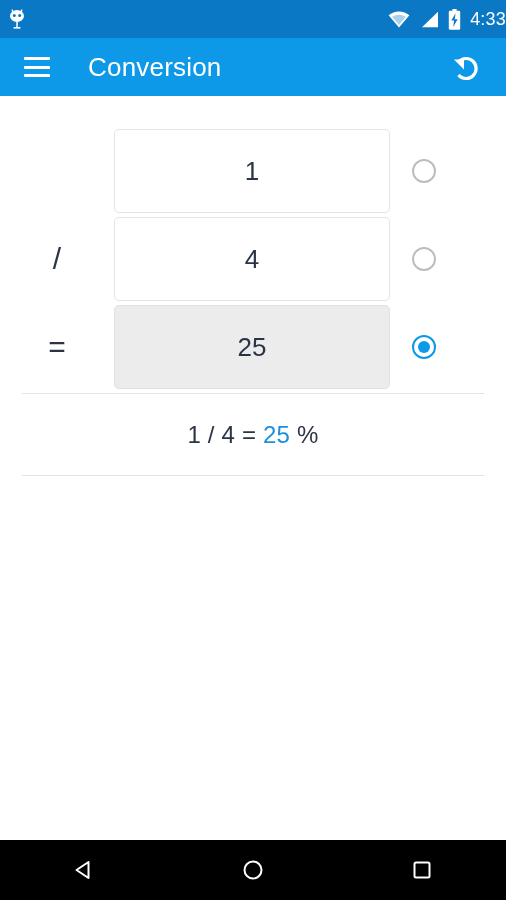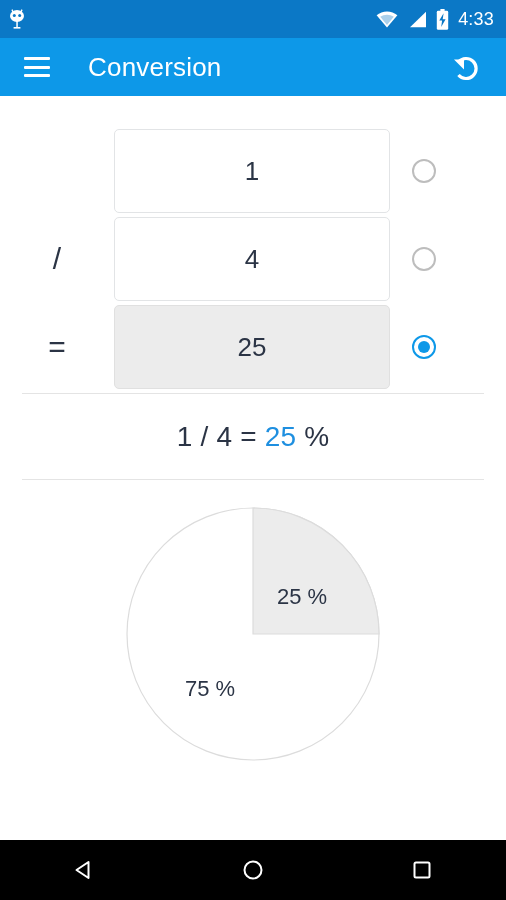--- a/index.html
+++ b/index.html
@@ -8,21 +8,21 @@
     background:#ffffff;
     font-family:"Liberation Sans", sans-serif;
     overflow:hidden;
   }
   #screen { position:relative; width:506px; height:900px; background:#fff; }
 
   
   .status-bar {
     position:absolute; top:0; left:0; width:506px; height:38px;
     background:#0b78c6;
-    display:flex; align-items:center; padding:0 12px 0 8px;
+    display:flex; align-items:center; padding:0 0 0 8px;
   }
   .status-left { display:flex; align-items:center; gap:6px; }
   .status-right { margin-left:auto; display:flex; align-items:center; gap:9px; }
   .status-time {
     color:#ffffff; font-size:18px; letter-spacing:0.2px; line-height:1;
     padding-bottom:1px;
   }
   .sicon { display:block; }
 
   
@@ -84,21 +84,21 @@
   .radio.on::after {
     content:""; width:12px; height:12px; border-radius:50%;
     background:#0d98e8;
   }
 
   .divider {
     height:1px; background:#e4e4e4;
     margin:0 22px;
   }
   .result-line {
-    text-align:center; font-size:28px; color:#2b3445;
+    text-align:center; font-size:24px; color:#2b3445;
     padding:27px 0 26px 0; letter-spacing:0.2px;
   }
   .result-line .accent { color:#1e8fe0; }
 
   .chart-wrap {
     display:flex; align-items:center; justify-content:center;
     padding-top:26px;
   }
   .pie-svg { display:block; }
   .pie-label {
@@ -197,28 +197,20 @@
     </div>
 
     <div class="divider"></div>
 
     <div class="result-line">
       <span>1 / 4 = </span><span class="accent">25</span><span> %</span>
     </div>
 
     <div class="divider"></div>
 
-    <div class="chart-wrap">
-      <svg class="pie-svg" width="256" height="256" viewBox="0 0 256 256">
-        <circle cx="128" cy="128" r="126" fill="#ffffff" stroke="#dcdcdc" stroke-width="1.2"></circle>
-        <path d="M128 128 L128 2 A126 126 0 0 1 254 128 Z" fill="#ececec" stroke="#dcdcdc" stroke-width="1.2"></path>
-        <text class="pie-label" x="152" y="98">25 %</text>
-        <text class="pie-label" x="60" y="190">75 %</text>
-      </svg>
-    </div>
 
   </div>
 
   <div class="nav-bar">
     <div class="nav-btn">
       <svg width="24" height="24" viewBox="0 0 24 24">
         <path d="M16.5 4 L4.5 12 L16.5 20 Z" fill="none" stroke="#ffffff" stroke-width="2" stroke-linejoin="round"></path>
       </svg>
     </div>
     <div class="nav-btn">

